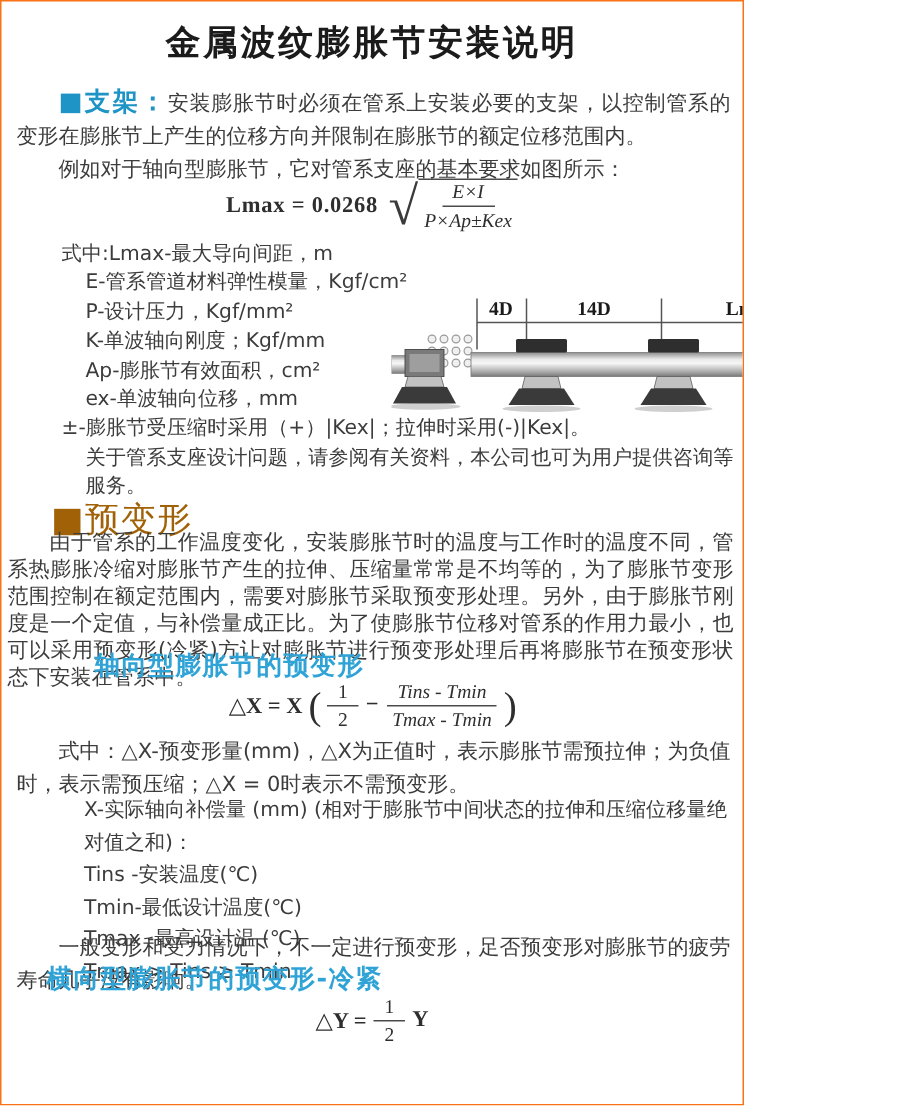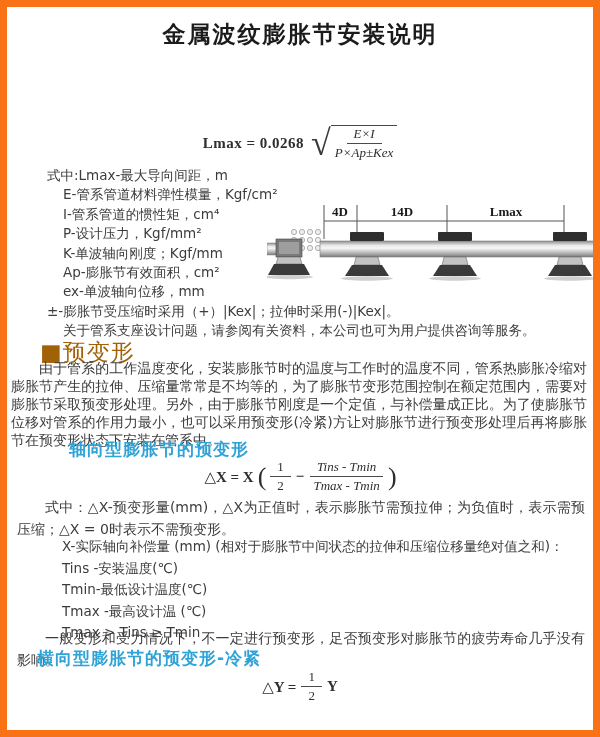--- a/index.html
+++ b/index.html
@@ -1,19 +1,19 @@
 <!DOCTYPE html>
 <html><head>
 <meta charset="utf-8">
 <style>
   html,body{margin:0;padding:0;background:#fff;}
   .page{
-    position:relative;width:600px;height:737px;margin:0;background:#fff;
+    position:relative;width:496px;height:737px;margin:0;background:#fff;
     font-family:"DejaVu Sans","Liberation Sans",sans-serif;color:#3c3c3c;
-    box-sizing:border-box;border:7px solid #f97316;overflow:hidden;
+    box-sizing:border-box;border:1px solid #f97316;overflow:hidden;
   }
   .abs{position:absolute;}
   .page-title{
     top:12px;left:0;right:0;text-align:center;font-size:23px;font-weight:700;
     color:#1b1b1b;letter-spacing:2px;
   }
   .body-txt{font-size:14px;line-height:22px;text-align:justify;}
   .p1{top:56px;left:10px;right:8px;}
   .p1 p{margin:0;text-indent:2em;}
   .sec-inline{color:#1d93c6;font-weight:700;font-size:17px;letter-spacing:1px;}
@@ -52,34 +52,37 @@
   .diagram{top:192px;left:260px;width:356px;height:96px;}
   .dim-label{font-family:"Liberation Serif","DejaVu Serif",serif;font-weight:700;font-size:13px;fill:#1a1a1a;}
 </style>
 </head>
 <body>
 
 <div class="page">
 
   <div class="abs page-title">金属波纹膨胀节安装说明</div>
 
+  <div class="abs p1 body-txt">
+    <p><span class="sec-inline">■支架：</span><span>安装膨胀节时必须在管系上安装必要的支架，以控制管系的变形在膨胀节上产生的位移方向并限制在膨胀节的额定位移范围内。</span></p>
+    <p>例如对于轴向型膨胀节，它对管系支座的基本要求如图所示：</p>
+  </div>
 
   <div class="abs formula f1">
     <span class="f-lhs">Lmax = 0.0268</span>
     <span class="rad">√</span>
     <span class="frac rooted it">
       <span class="fnum">E×I</span>
       <span class="fden">P×Ap±Kex</span>
     </span>
   </div>
 
   <div class="abs defs1">
     <div>式中:Lmax-最大导向间距，m</div>
     <div class="in2">E-管系管道材料弹性模量，Kgf/cm²</div>
-    <div class="in2">I-管系管道的惯性矩，cm⁴</div>
     <div class="in2">P-设计压力，Kgf/mm²</div>
     <div class="in2">K-单波轴向刚度；Kgf/mm</div>
     <div class="in2">Ap-膨胀节有效面积，cm²</div>
     <div class="in2">ex-单波轴向位移，mm</div>
     <div>±-膨胀节受压缩时采用（+）|Kex|；拉伸时采用(-)|Kex|。</div>
     <div class="in2">关于管系支座设计问题，请参阅有关资料，本公司也可为用户提供咨询等服务。</div>
   </div>
 
   <div class="abs diagram">
     <svg width="356" height="96" viewBox="0 0 356 96">

